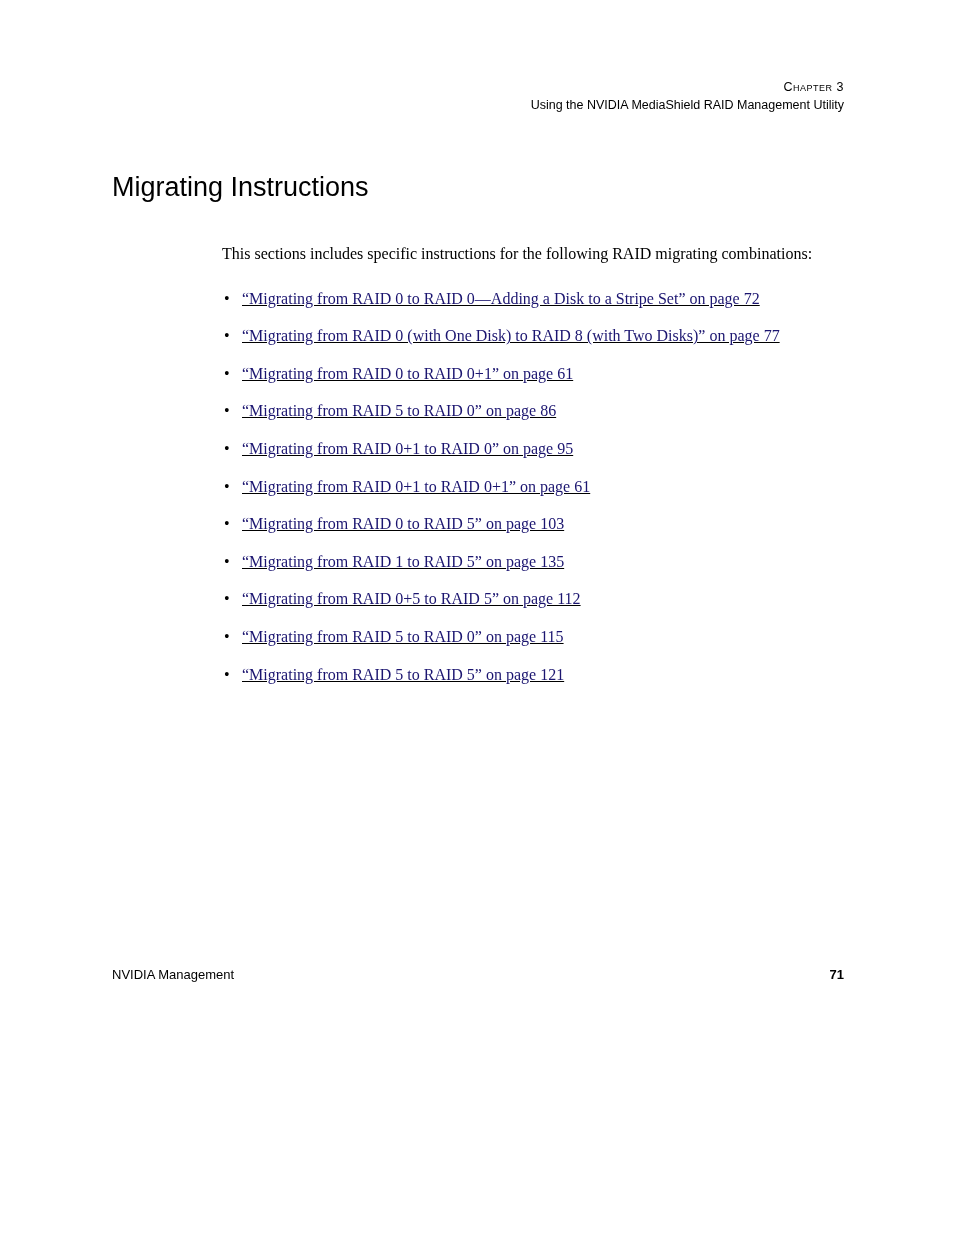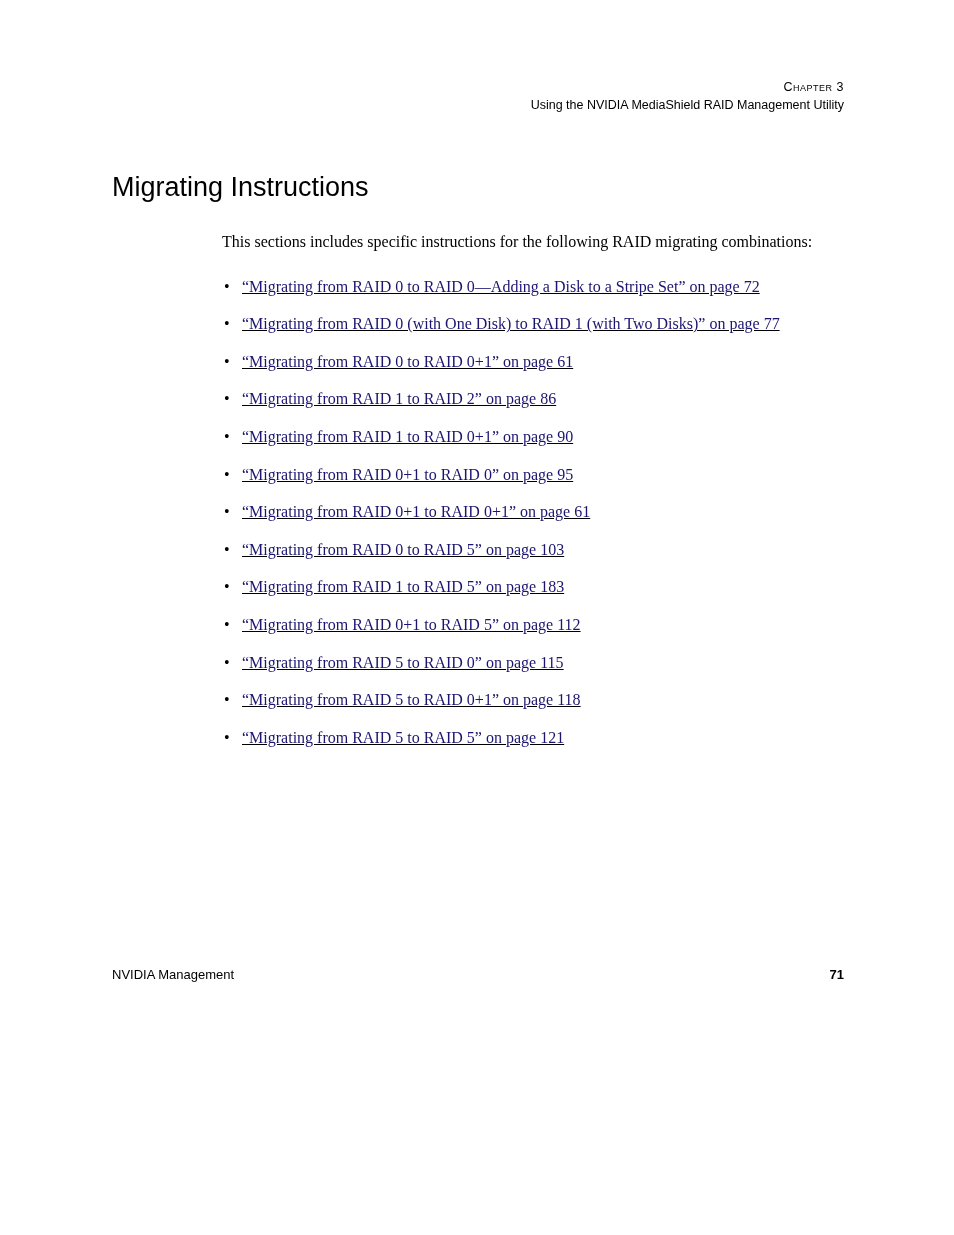--- a/index.html
+++ b/index.html
@@ -22,21 +22,21 @@
     font-size: 12.5px;
     line-height: 1.45;
     color: #000;
     margin-bottom: 58px;
   }
   .chapter-label { font-variant: small-caps; letter-spacing: 0.5px; }
   .section-title {
     font-family: Verdana, Geneva, sans-serif;
     font-size: 27px;
     font-weight: 400;
-    margin: 0 0 28px 0;
+    margin: 0 0 40px 0;
   }
   .body-text {
     margin-left: 110px;
     font-size: 16px;
     line-height: 1.4;
     max-width: 600px;
   }
   .intro { margin: 0 0 22px 0; }
   ul.link-list {
     list-style: none;
@@ -83,31 +83,29 @@
     <div>Using the NVIDIA MediaShield RAID Management Utility</div>
   </div>
 
   <h1 class="section-title">Migrating Instructions</h1>
 
   <div class="body-text">
     <p class="intro">This sections includes specific instructions for the following RAID migrating combinations:</p>
 
     <ul class="link-list">
       <li><span class="xref">“Migrating from RAID 0 to RAID 0—Adding a Disk to a Stripe Set” on page 72</span></li>
-      <li><span class="xref">“Migrating from RAID 0 (with One Disk) to RAID 1 (with Two Disks)” on page 77</span></li>
+      <li><span class="xref">“Migrating from RAID 0 (with One Disk) to RAID 8 (with Two Disks)” on page 77</span></li>
       <li><span class="xref">“Migrating from RAID 0 to RAID 0+1” on page 61</span></li>
-      <li><span class="xref">“Migrating from RAID 1 to RAID 2” on page 86</span></li>
-      <li><span class="xref">“Migrating from RAID 1 to RAID 0+1” on page 90</span></li>
+      <li><span class="xref">“Migrating from RAID 5 to RAID 0” on page 86</span></li>
       <li><span class="xref">“Migrating from RAID 0+1 to RAID 0” on page 95</span></li>
       <li><span class="xref">“Migrating from RAID 0+1 to RAID 0+1” on page 61</span></li>
       <li><span class="xref">“Migrating from RAID 0 to RAID 5” on page 103</span></li>
-      <li><span class="xref">“Migrating from RAID 1 to RAID 5” on page 183</span></li>
-      <li><span class="xref">“Migrating from RAID 0+1 to RAID 5” on page 112</span></li>
+      <li><span class="xref">“Migrating from RAID 1 to RAID 5” on page 135</span></li>
+      <li><span class="xref">“Migrating from RAID 0+5 to RAID 5” on page 112</span></li>
       <li><span class="xref">“Migrating from RAID 5 to RAID 0” on page 115</span></li>
-      <li><span class="xref">“Migrating from RAID 5 to RAID 0+1” on page 118</span></li>
       <li><span class="xref">“Migrating from RAID 5 to RAID 5” on page 121</span></li>
     </ul>
   </div>
 
   <div class="footer">
     <span>NVIDIA Management</span>
     <span class="page-num">71</span>
   </div>
 
 </div>

